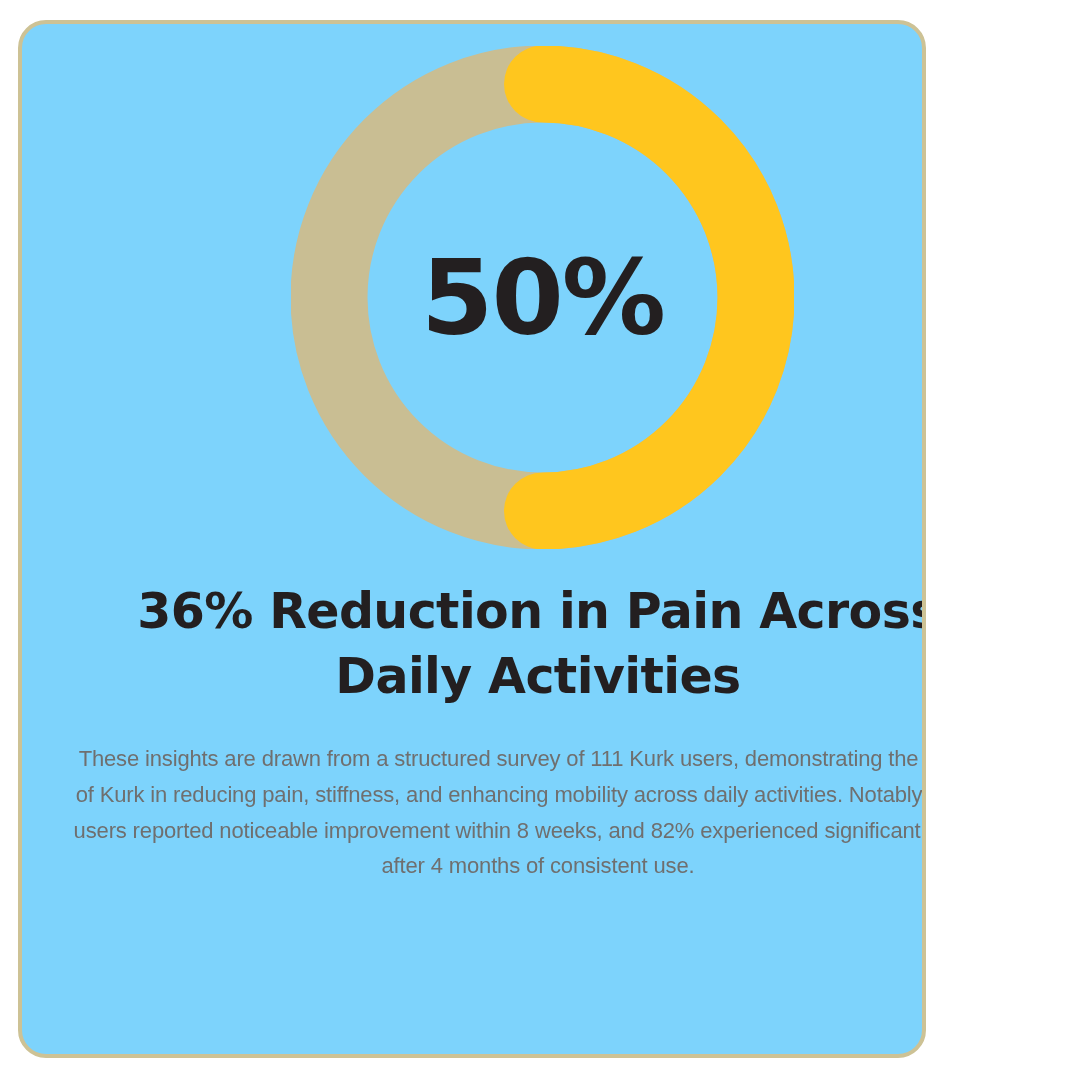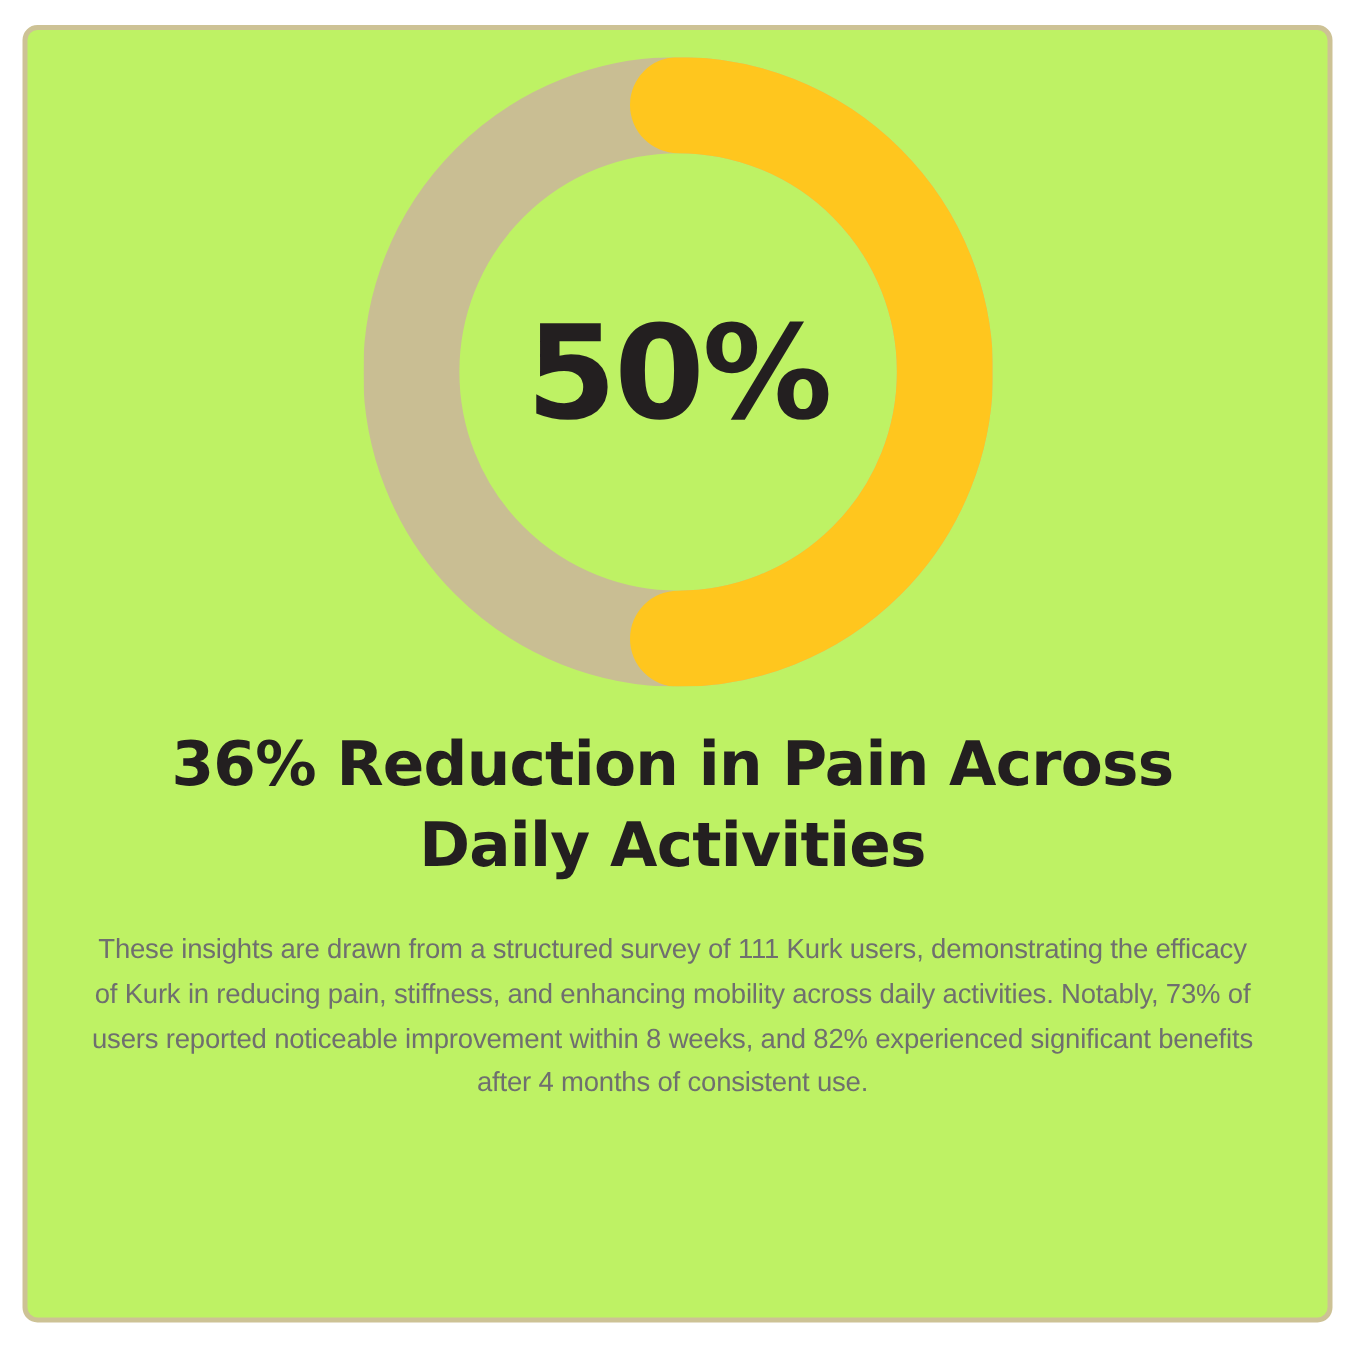--- a/index.html
+++ b/index.html
@@ -11,26 +11,26 @@
     width: 1080px;
     height: 1080px;
     font-family: "Liberation Sans", sans-serif;
     -webkit-font-smoothing: antialiased;
   }
 
   #stat-card {
     position: absolute;
     left: 18px;
     top: 20px;
-    width: 1048px;
+    width: 908px;
     height: 1038px;
     box-sizing: border-box;
-    background: #bef264;
+    background: #7dd3fc;
     border: 4px solid #CDC295;
-    border-radius: 12px;
+    border-radius: 28px;
     overflow: hidden;
   }
 
   
   .gauge-wrap {
     position: absolute;
     left: 269px;
     top: 22px;
     width: 503px;
     height: 503px;

